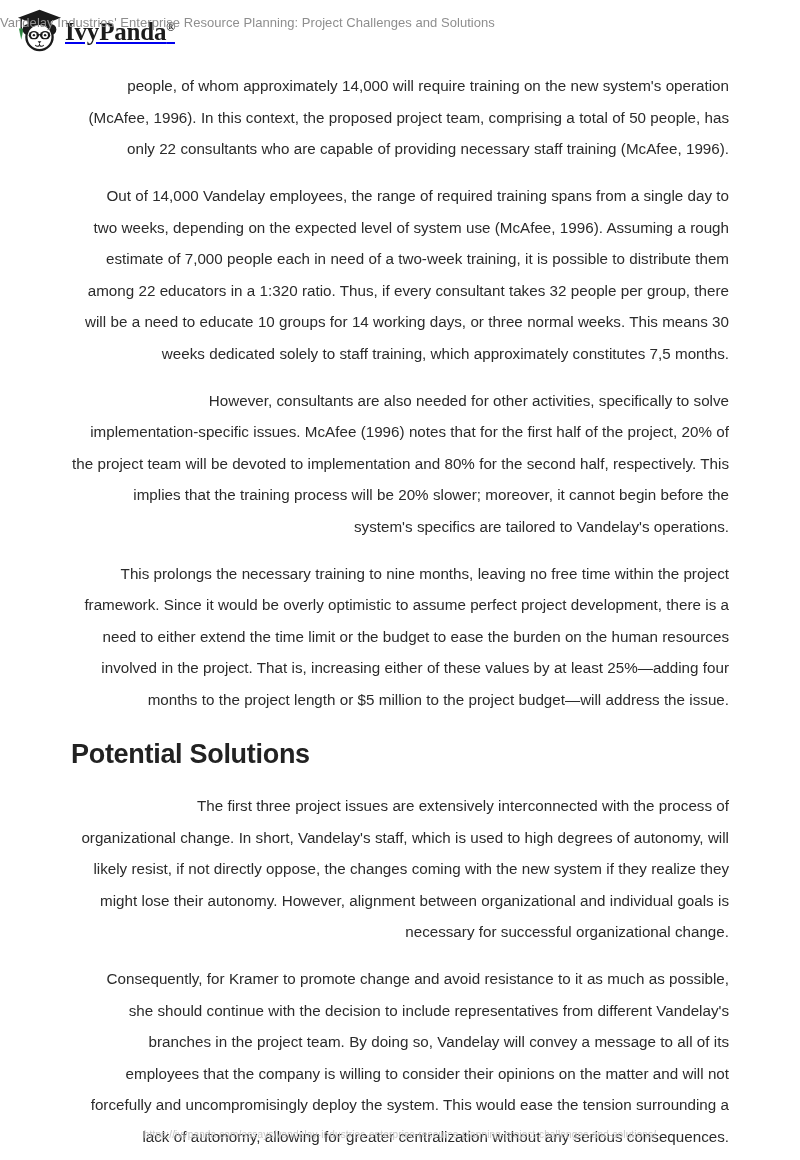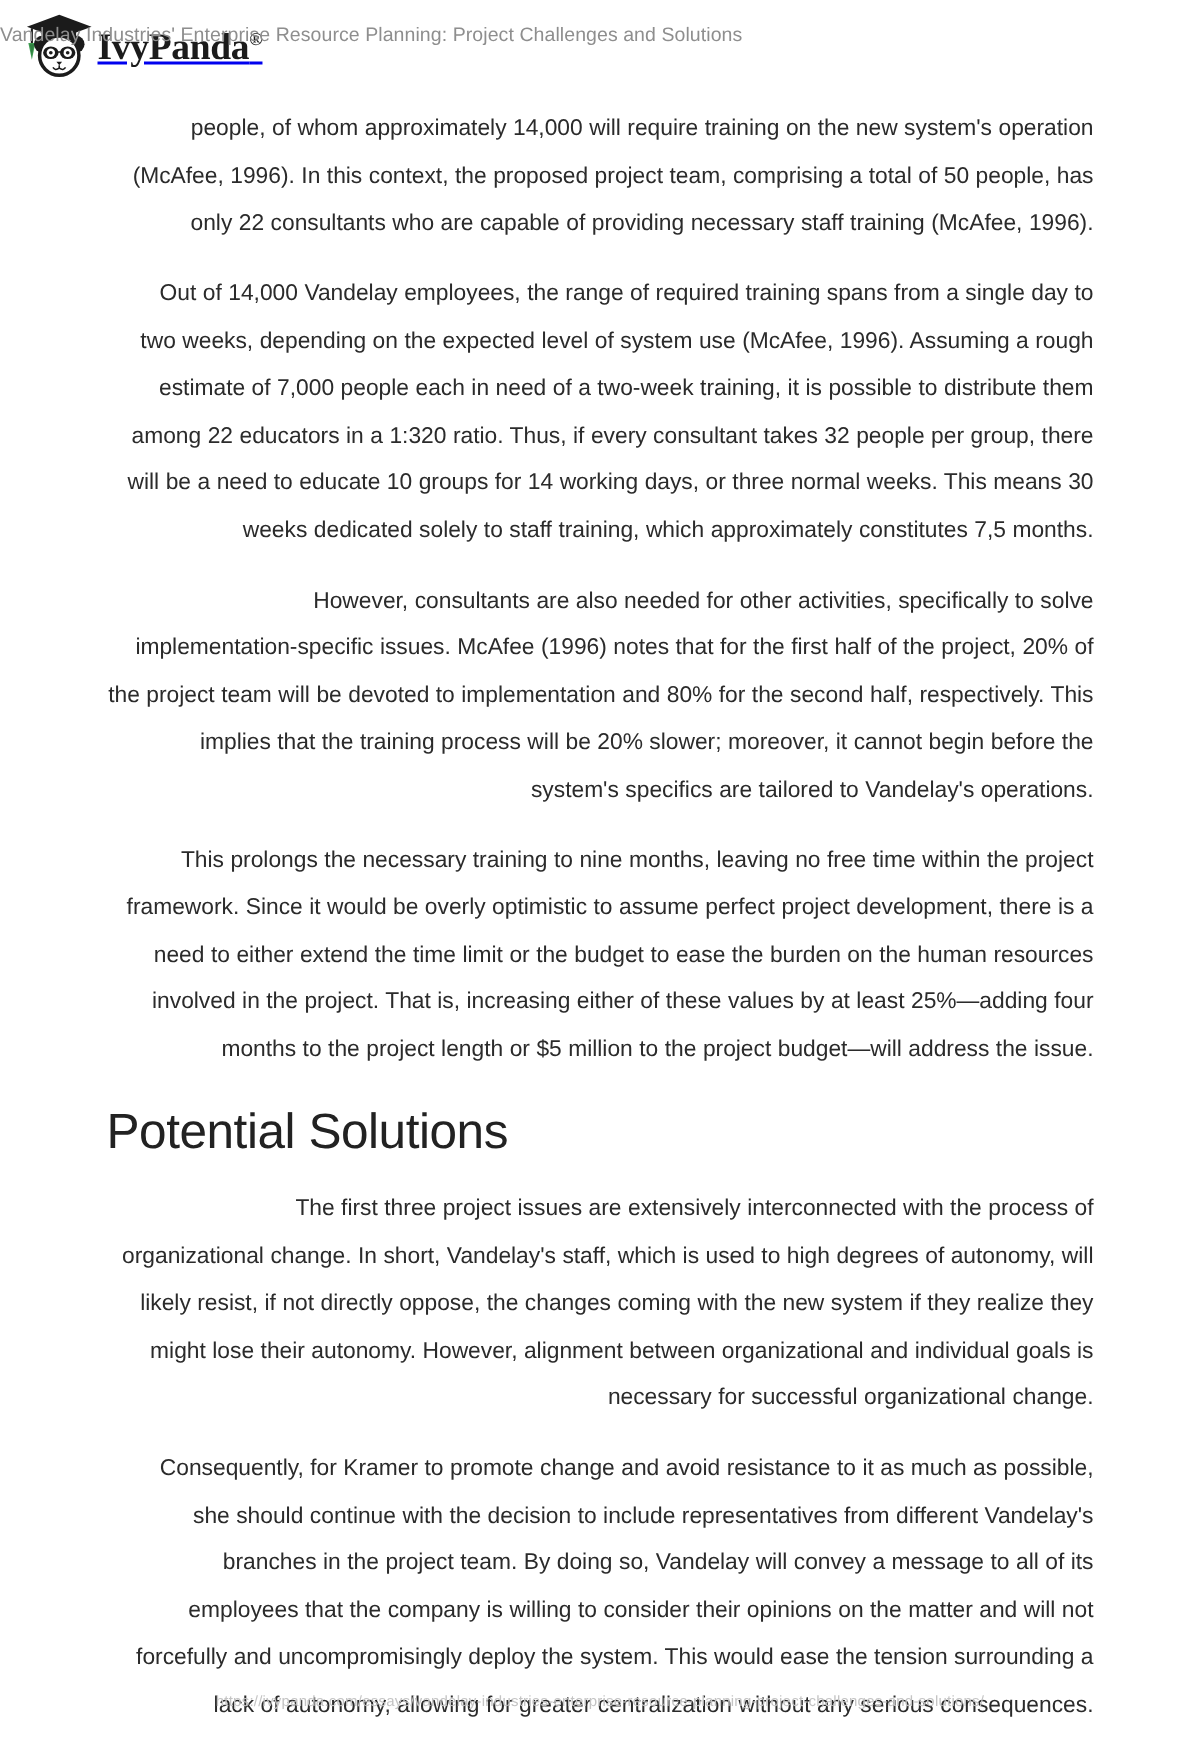--- a/index.html
+++ b/index.html
@@ -96,22 +96,22 @@
     color: #2b2b2b;
     text-indent: 33px;
     margin: 0 0 15.5px 0;
     text-align: right;
     word-spacing: 0.1px;
   }
 
   p.para.no-indent { text-indent: 0; }
 
   h2.section-heading {
-    font-size: 33px;
-    font-weight: normal;
+    font-size: 27px;
+    font-weight: bold;
     color: #222222;
     letter-spacing: -0.3px;
     line-height: 34px;
     margin: 22px 0 19px 0;
   }
 
   
   .page-footer {
     position: absolute;
     left: 0;

